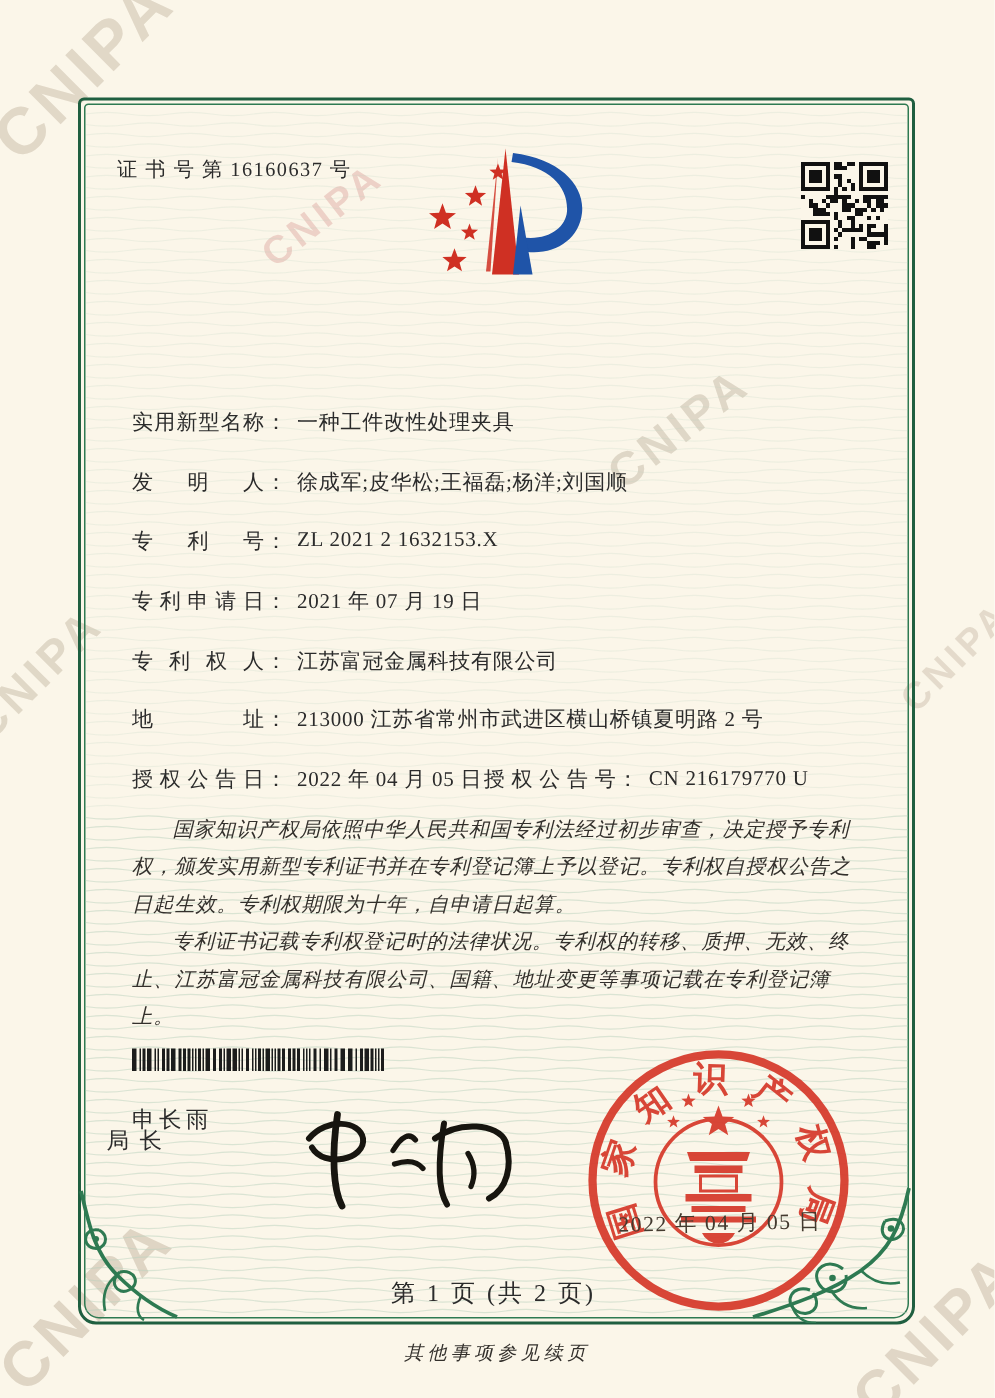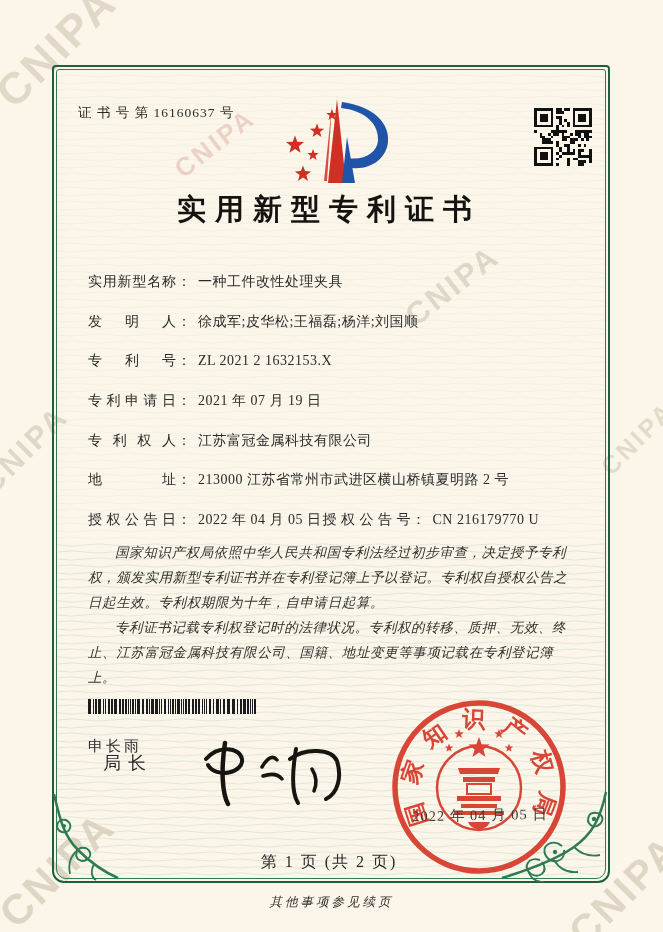--- a/index.html
+++ b/index.html
@@ -42,21 +42,21 @@
   .frow{height:39.7px;display:flex;align-items:center;font-size:14px;white-space:nowrap}
   .flabel{display:inline-block;width:88px;text-align:justify;text-align-last:justify}
   .fcolon{margin-left:1px}
   .fvalue{margin-left:7px;letter-spacing:.5px}
   .group2{margin-left:1px;display:flex;align-items:center}
   .body-text{left:88px;top:540px;width:490px;font-size:13.5px;line-height:25px;
              font-style:italic;letter-spacing:.6px;color:#33302c}
   .body-text p{margin:0;text-indent:2em}
   .barcode{left:88px;top:699px;width:174px;height:15px}
   .barcode i{position:absolute;top:0;height:100%;background:#1c1c1c}
-  .officer-title{left:103px;top:751px;font-size:18px;letter-spacing:7px}
+  .officer-title{left:71px;top:751px;font-size:15px;letter-spacing:7px}
   .officer-name{left:88px;top:737px;font-size:15px;letter-spacing:3px}
   .signature{left:192px;top:733px}
   .seal{left:388px;top:696px;z-index:3}
   .seal-date{left:394px;top:806px;width:172px;text-align:center;font-size:14.5px;
              color:#433a2f;letter-spacing:1px;transform:rotate(-1deg);z-index:4}
   .page-note{left:52px;top:852px;width:554px;text-align:center;font-size:16px;letter-spacing:2px}
   .cont-note{left:0;top:894px;width:663px;text-align:center;font-size:12.5px;
              letter-spacing:3px;font-style:italic;color:#33302c}
   .fl-br{left:498px;top:790px;z-index:2}
   .fl-bl{left:50px;top:792px;z-index:2}
@@ -326,21 +326,20 @@
       <rect x="16" y="19" width="1" height="1" fill="#111"></rect>
       <rect x="17" y="19" width="1" height="1" fill="#111"></rect>
       <rect x="18" y="19" width="1" height="1" fill="#111"></rect>
       <rect x="20" y="19" width="1" height="1" fill="#111"></rect>
       <rect x="8" y="20" width="1" height="1" fill="#111"></rect>
       <rect x="12" y="20" width="1" height="1" fill="#111"></rect>
       <rect x="16" y="20" width="1" height="1" fill="#111"></rect>
       <rect x="17" y="20" width="1" height="1" fill="#111"></rect>
     </svg>
 
-  <div class="abs title">实用新型专利证书</div>
 
   <div class="abs fields">
     <div class="frow">
       <span class="flabel">实用新型名称</span>
         <span class="fcolon">：</span>
       <span class="fvalue">一种工件改性处理夹具</span>
     </div>
     <div class="frow">
       <span class="flabel">发明人</span>
         <span class="fcolon">：</span>

